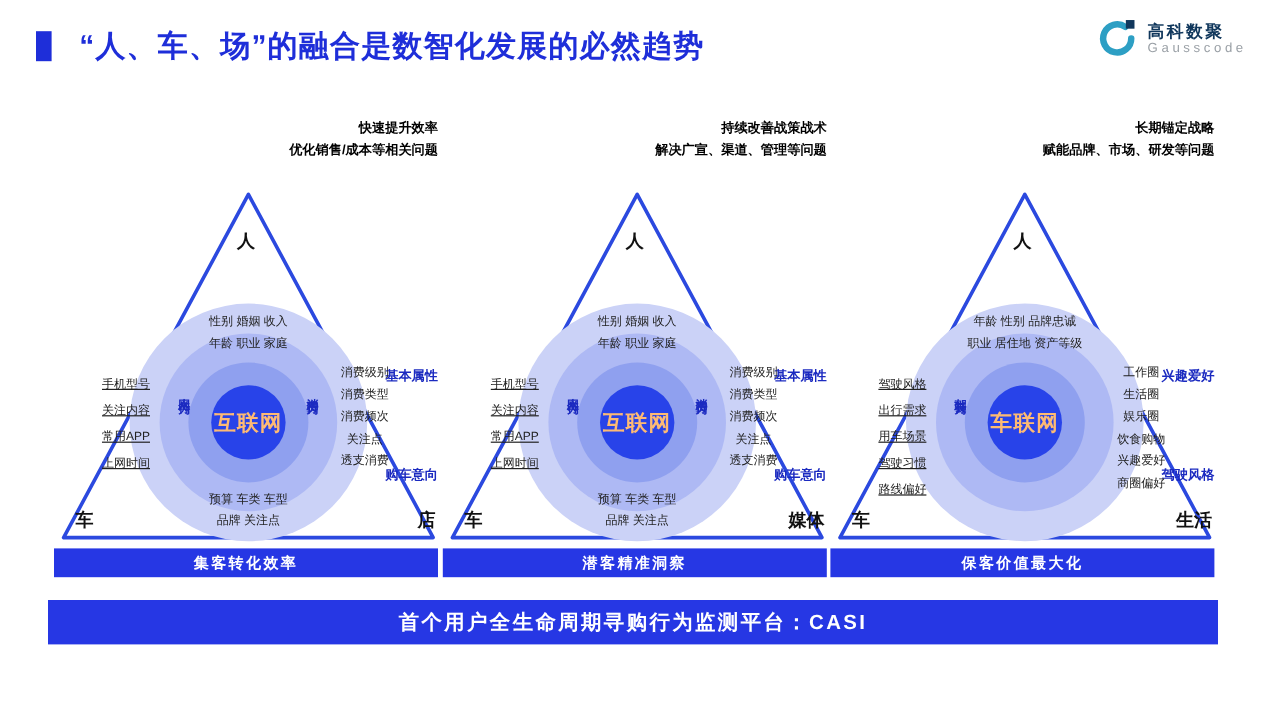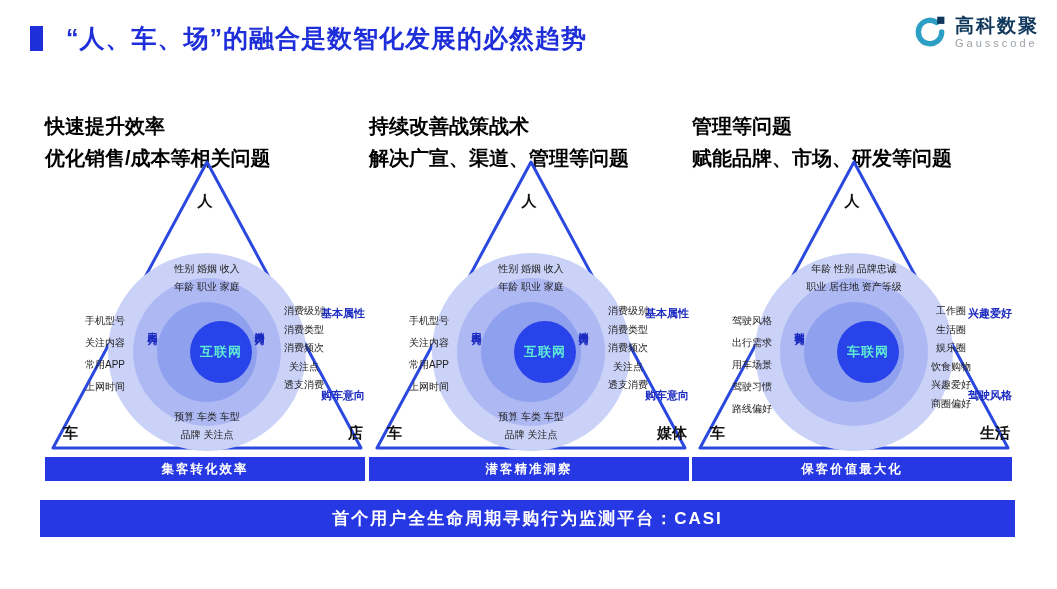--- a/index.html
+++ b/index.html
@@ -8,51 +8,51 @@
     font-family:"Liberation Sans","DejaVu Sans",sans-serif;color:#111;
   }
   .slide{position:absolute;inset:0;}
 
   
   .bullet{position:absolute;left:30px;top:26px;width:13px;height:25px;background:var(--accent);}
   .page-title{position:absolute;left:62px;top:18px;margin:4px;font-size:25px;font-weight:bold;color:var(--accent);letter-spacing:1px;}
   .logo{position:absolute;right:18px;top:14px;display:flex;align-items:center;gap:7px;}
   .logo-icon{display:inline-flex;}
   .logo-text{display:flex;flex-direction:column;line-height:1.15;}
-  .logo-name{font-size:19px;font-weight:bold;color:var(--logo-navy);letter-spacing:2px;}
+  .logo-name{font-size:14px;font-weight:bold;color:var(--logo-navy);letter-spacing:2px;}
   .logo-sub{font-size:11px;color:#9aa0a6;letter-spacing:3px;}
 
   
   .col{position:absolute;top:95px;width:320px;height:392px;}
   .c1{left:45px}.c2{left:369px}.c3{left:692px}
-  .col-heading{position:absolute;top:15px;left:0;right:0;text-align:left;font-size:20px;font-weight:bold;line-height:1.6;color:#000;}
+  .col-heading{position:absolute;top:4px;left:0;right:0;text-align:right;font-size:11px;font-weight:bold;line-height:1.6;color:#000;}
   .tri-area{position:absolute;top:55px;left:0;width:320px;height:310px;}
   .tri-svg{position:absolute;left:0;top:0;}
   .tri-svg polygon{fill:none;stroke:var(--triangle);stroke-width:3;stroke-linejoin:round;}
   .v-top{position:absolute;left:0;right:0;top:42px;text-align:center;font-size:15px;font-weight:bold;}
   .v-bl{position:absolute;left:18px;top:274px;font-size:15px;font-weight:bold;}
   .v-br{position:absolute;right:2px;top:274px;font-size:15px;font-weight:bold;}
 
   .circle{position:absolute;border-radius:50%;}
   .circle.outer {width:198px;height:198px;left:63px; top:103px;background:var(--circle-outer);}
   .circle.mid   {width:148px;height:148px;left:88px; top:128px;background:var(--circle-mid);}
   .circle.inner {width:100px;height:100px;left:112px;top:152px;background:var(--circle-inner);}
-  .circle.center{width:62px; height:62px; left:145px;top:171px;background:var(--circle-center);
-                 color:#5eead4;font-size:13px;font-weight:bold;display:flex;align-items:center;justify-content:center;letter-spacing:1px;}
+  .circle.center{width:62px; height:62px; left:131px;top:171px;background:var(--circle-center);
+                 color:#fdba74;font-size:18px;font-weight:bold;display:flex;align-items:center;justify-content:center;letter-spacing:1px;}
 
   .ring-top,.ring-bottom{position:absolute;left:0;right:0;text-align:right;font-size:11px;font-weight:bold;color:var(--ring-label);}
   .ring-top{top:156px;}
   .ring-bottom{top:238px;}
   .ring-left,.ring-right{position:absolute;writing-mode:vertical-rl;font-size:10px;font-weight:bold;color:var(--ring-label);letter-spacing:1px;}
   .ring-left{left:100px;top:174px;}
   .ring-right{left:207px;top:174px;}
 
   .lbl{position:absolute;font-size:10px;color:#222;white-space:pre-line;text-align:center;}
   .lbl-top{left:90px;width:144px;top:110px;line-height:1.75;}
-  .lbl-left{left:22px;width:76px;top:160px;line-height:2.2;}
+  .lbl-left{left:22px;width:76px;top:160px;line-height:2.2;text-decoration:underline;}
   .lbl-right{left:220px;width:78px;top:152px;line-height:1.85;}
   .lbl-bottom{left:70px;width:184px;top:258px;line-height:1.75;}
 
   .col-bar{position:absolute;left:0;top:362px;width:100%;height:24px;background:var(--bar);color:#fff;
            font-size:12.5px;font-weight:bold;display:flex;align-items:center;justify-content:center;letter-spacing:2px;}
 
   
   .bottom-bar{position:absolute;left:40px;top:500px;width:975px;height:37px;background:var(--bar);color:#fff;
               font-size:17px;font-weight:bold;display:flex;align-items:center;justify-content:center;letter-spacing:2px;}
 </style>
@@ -145,21 +145,21 @@
 品牌  关注点</div>
       <div class="v-top">人</div>
       <div class="v-bl">车</div>
       <div class="v-br">媒体</div>
     </div>
     <div class="col-bar">潜客精准洞察</div>
   </div>
 
   <div class="col c3">
     <div class="col-heading">
-      <div>管理等问题</div>
+      <div>长期锚定战略</div>
       <div>赋能品牌、市场、研发等问题</div>
     </div>
     <div class="tri-area">
       <svg class="tri-svg" width="320" height="310" viewBox="0 0 320 310">
         <polygon points="162,12 8,298 316,298"></polygon>
       </svg>
       <div class="circle outer"></div>
       <div class="circle mid"></div>
       <div class="circle inner"></div>
       <div class="circle center">车联网</div>

